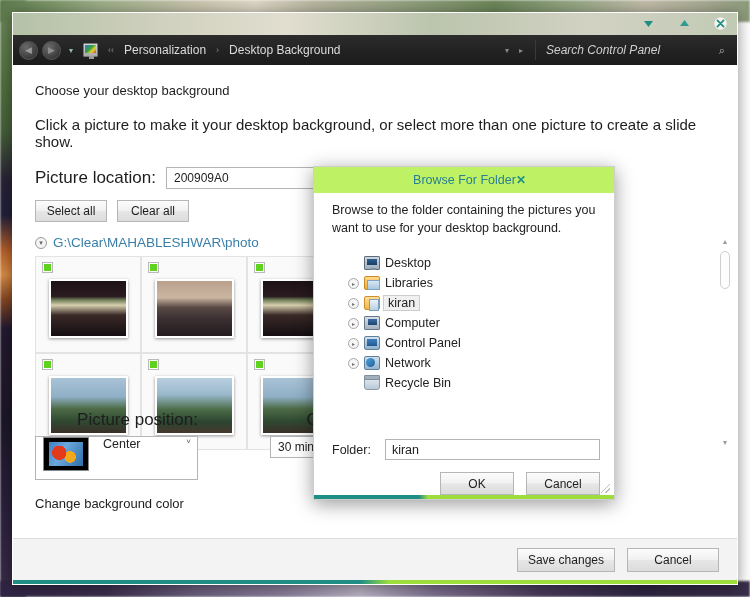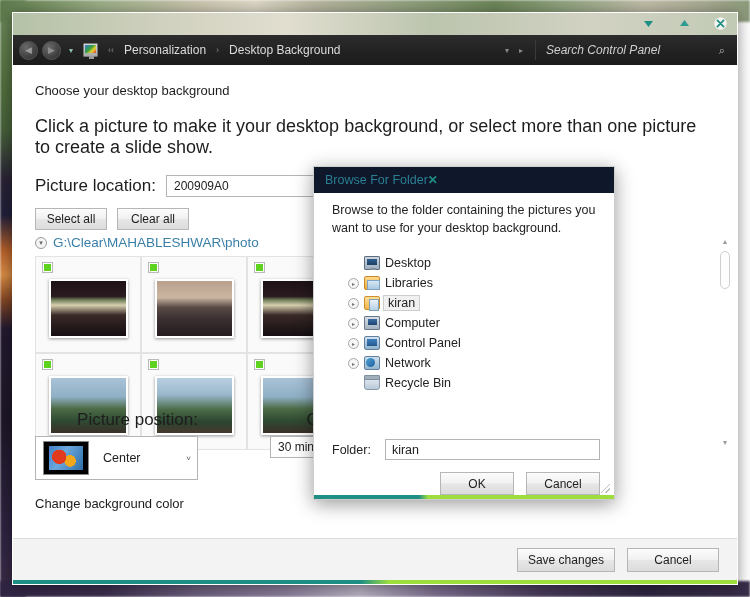--- a/index.html
+++ b/index.html
@@ -118,21 +118,21 @@
   }
   .search-ph { color:#cfcfcf; font-style:italic; font-size:12px; }
   .search-ico { color:#b9b9b9; font-size:11px; }
 
   
   .cp-body {
     flex:1 1 auto; position:relative; background:#fff; overflow:hidden;
   }
   .cp-pad { padding:18px 22px 0 22px; }
   .head-1 { font-size:13px; color:#1d1d1d; margin:0 0 10px 0; }
-  .head-2 { font-size:18px; color:#1d1d1d; margin:18px 0 16px 0; }
+  .head-2 { font-size:15px; color:#1d1d1d; margin:18px 0 16px 0; }
 
   .row { display:flex; align-items:center; gap:10px; margin-bottom:11px; }
   .lbl { font-size:17px; color:#1d1d1d;text-align:right; }
   .combo {
     width:228px; height:22px; border:1px solid #b4b4b4; background:#fff;
     display:flex; align-items:center; justify-content:space-between;
     padding:0 5px 0 7px; font-size:12px; color:#222;
   }
   .combo .cv { overflow:hidden; white-space:nowrap; }
   .combo .carrot { color:#555; font-size:8px; }
@@ -201,21 +201,21 @@
   }
 
   
   .bottom-area {
     position:absolute; left:22px; right:22px; bottom:18px; height:110px;
   }
   .pos-row { display:flex; gap:72px; align-items:flex-start; }
   .pos-col .lbl { display:block; margin-bottom:6px; }
   .pos-combo {
     width:163px; height:44px; border:1px solid #b4b4b4; background:#fff;
-    display:flex; align-items:center; padding-left:7px; gap:14px;
+    display:flex; align-items:flex-start; padding-left:7px; gap:14px;
   }
   .pos-swatch {
     width:46px; height:34px; border:1px solid #888;
     background:#000; position:relative; overflow:hidden;
   }
   .pos-swatch::after {
     content:""; position:absolute; left:5px; top:4px; right:5px; bottom:4px;
     background:
       radial-gradient(circle at 30% 45%, #e23a1c 0 26%, rgba(0,0,0,0) 27%),
       radial-gradient(circle at 62% 62%, #f2a81a 0 22%, rgba(0,0,0,0) 23%),
@@ -251,22 +251,22 @@
   #dlg {
     position:absolute; left:313px; top:166px; width:302px; height:334px;
     background:#fff;
     border:1px solid #cfcfcf;
     box-shadow:0 4px 18px rgba(0,0,0,0.40);
     display:flex; flex-direction:column;
     overflow:hidden;
   }
   .dlg-title {
     flex:0 0 26px; height:26px; display:flex; align-items:center;
-    justify-content:flex-start; padding:0 0 0 11px;
-    background:#0f172a;
+    justify-content:center; padding:0 0 0 11px;
+    background:#bef264;
   }
   .dlg-title span.t { color:#2a7f93; font-size:12.5px; }
   .dlg-close { color:#1f8f86; font-size:12px; font-weight:bold; }
   .dlg-body { flex:1 1 auto; padding:8px 14px 0 18px; }
   .dlg-desc { font-size:12.5px; color:#222; line-height:1.45; margin-bottom:16px; }
   .tree { padding-left:16px; }
   .tree-item {
     display:flex; align-items:center; height:20px; gap:5px; font-size:12.5px; color:#222;
   }
   .tw {

